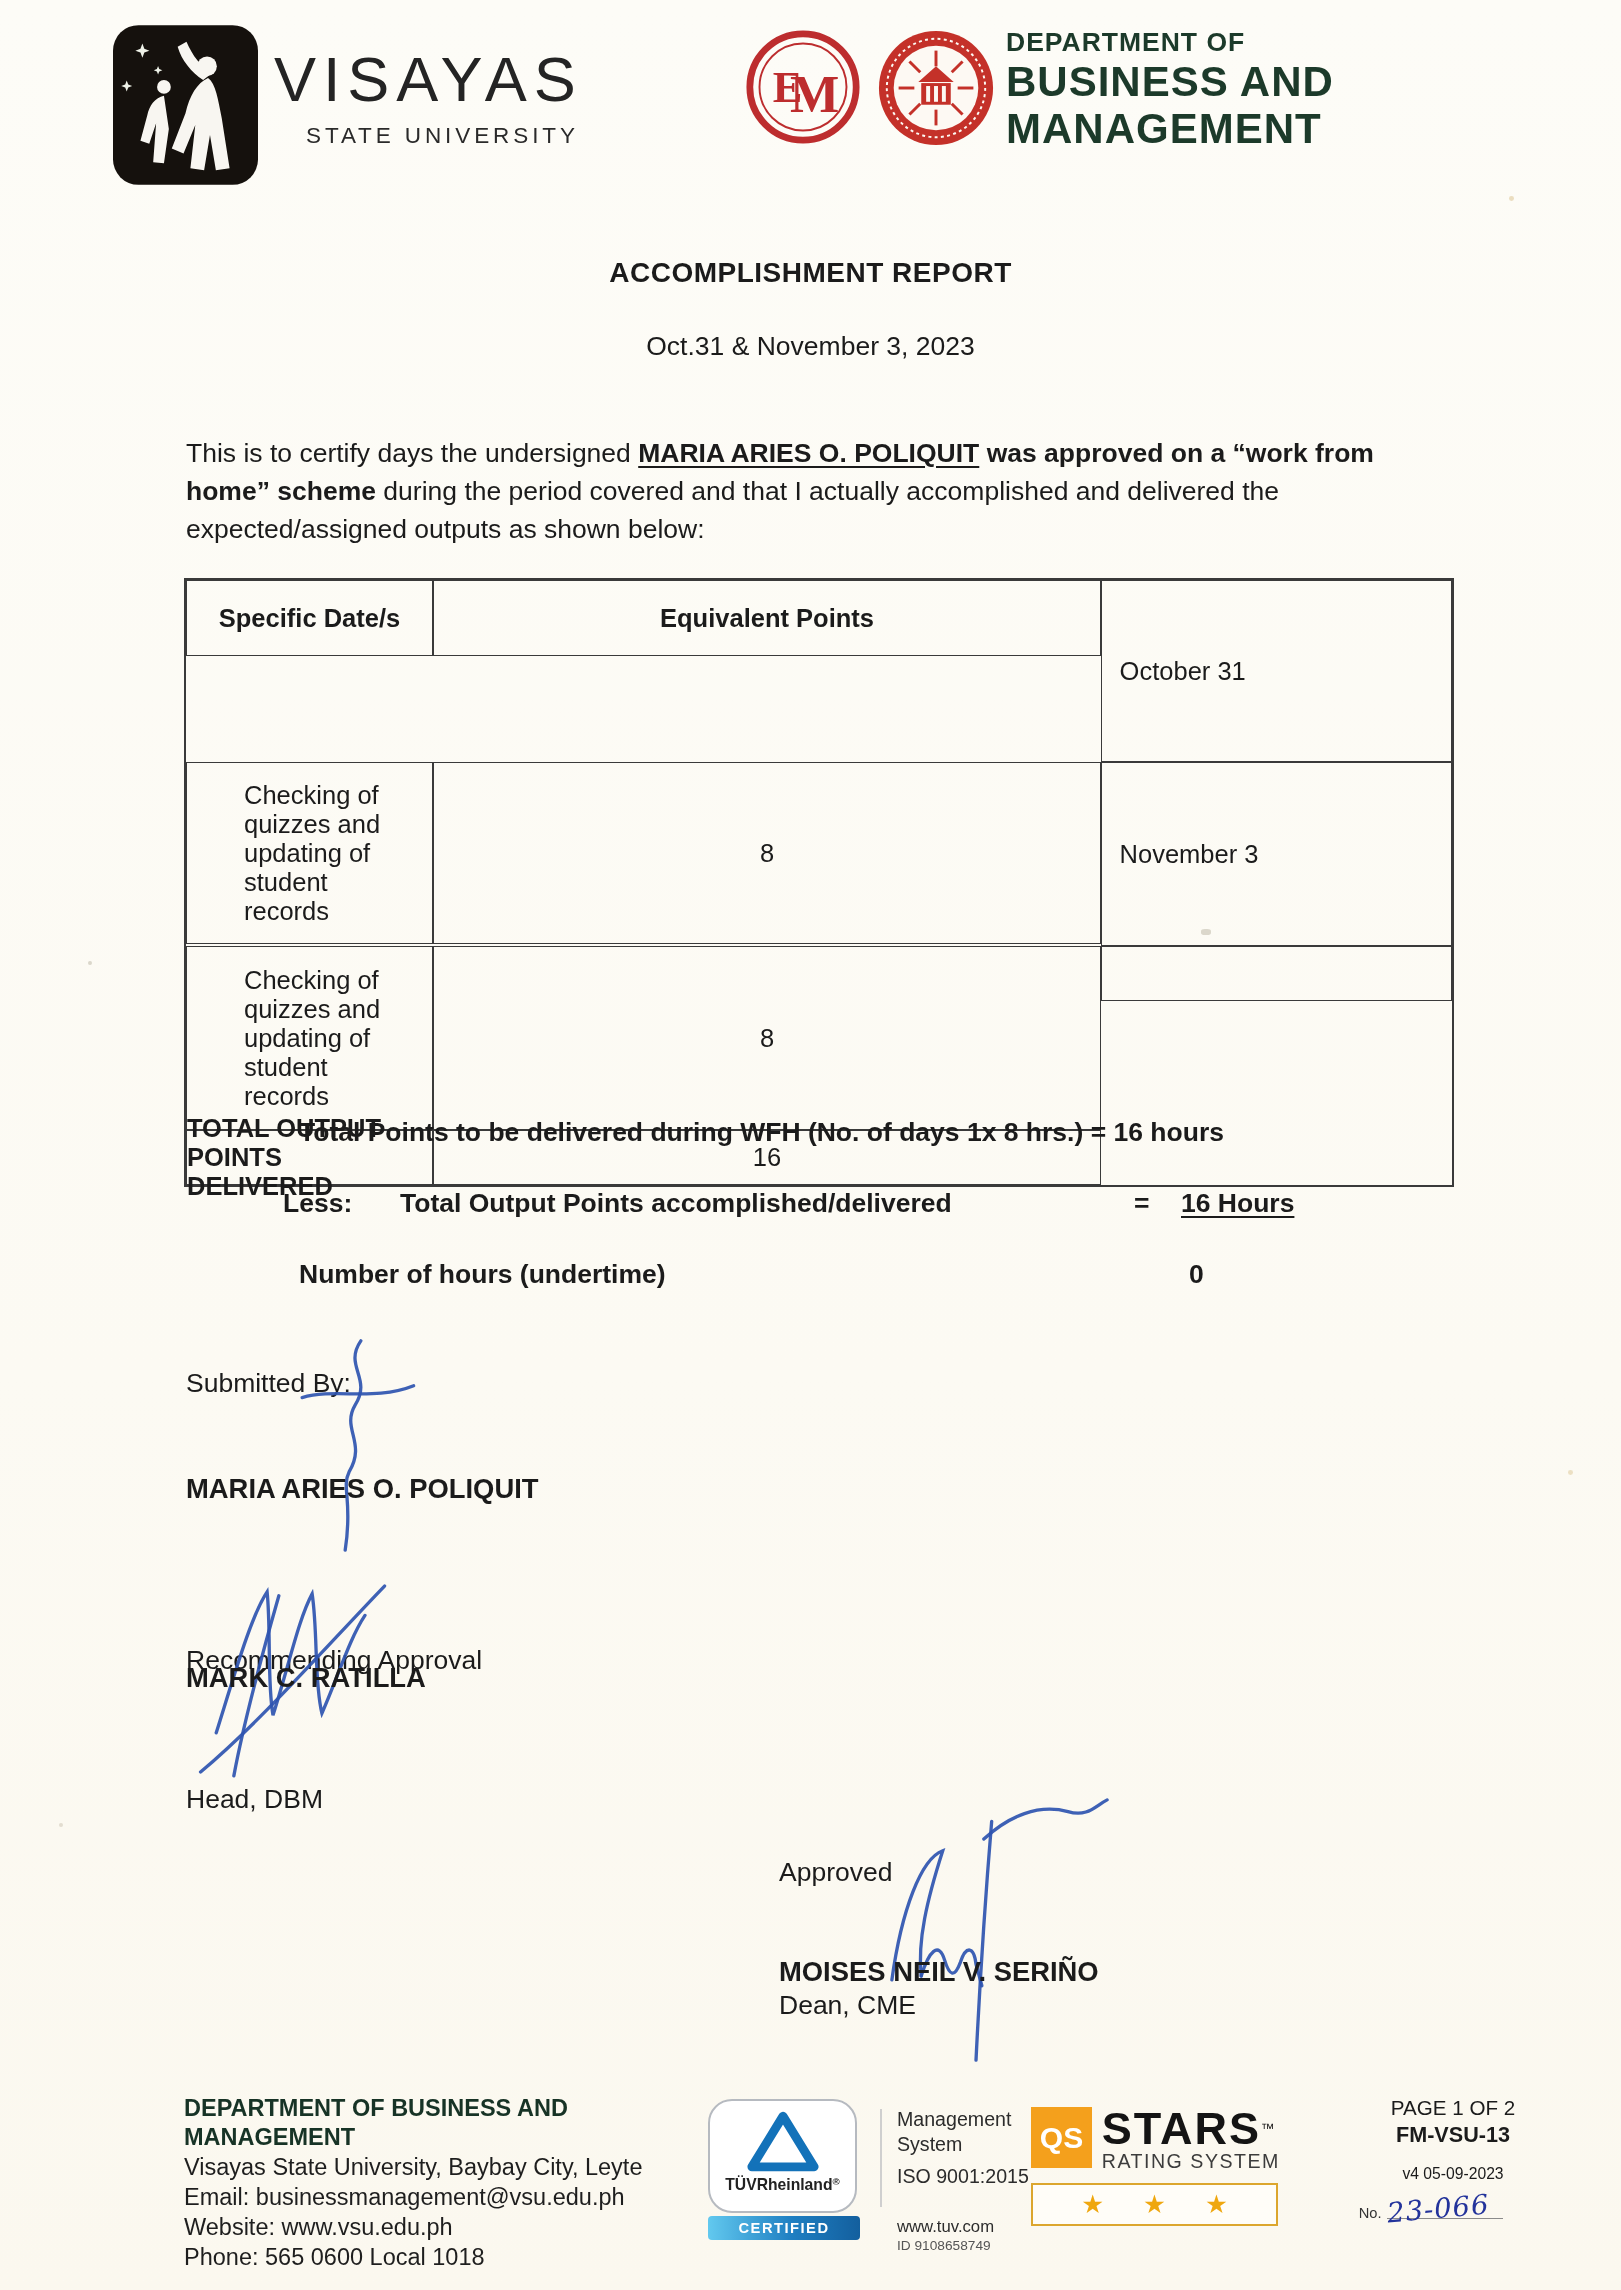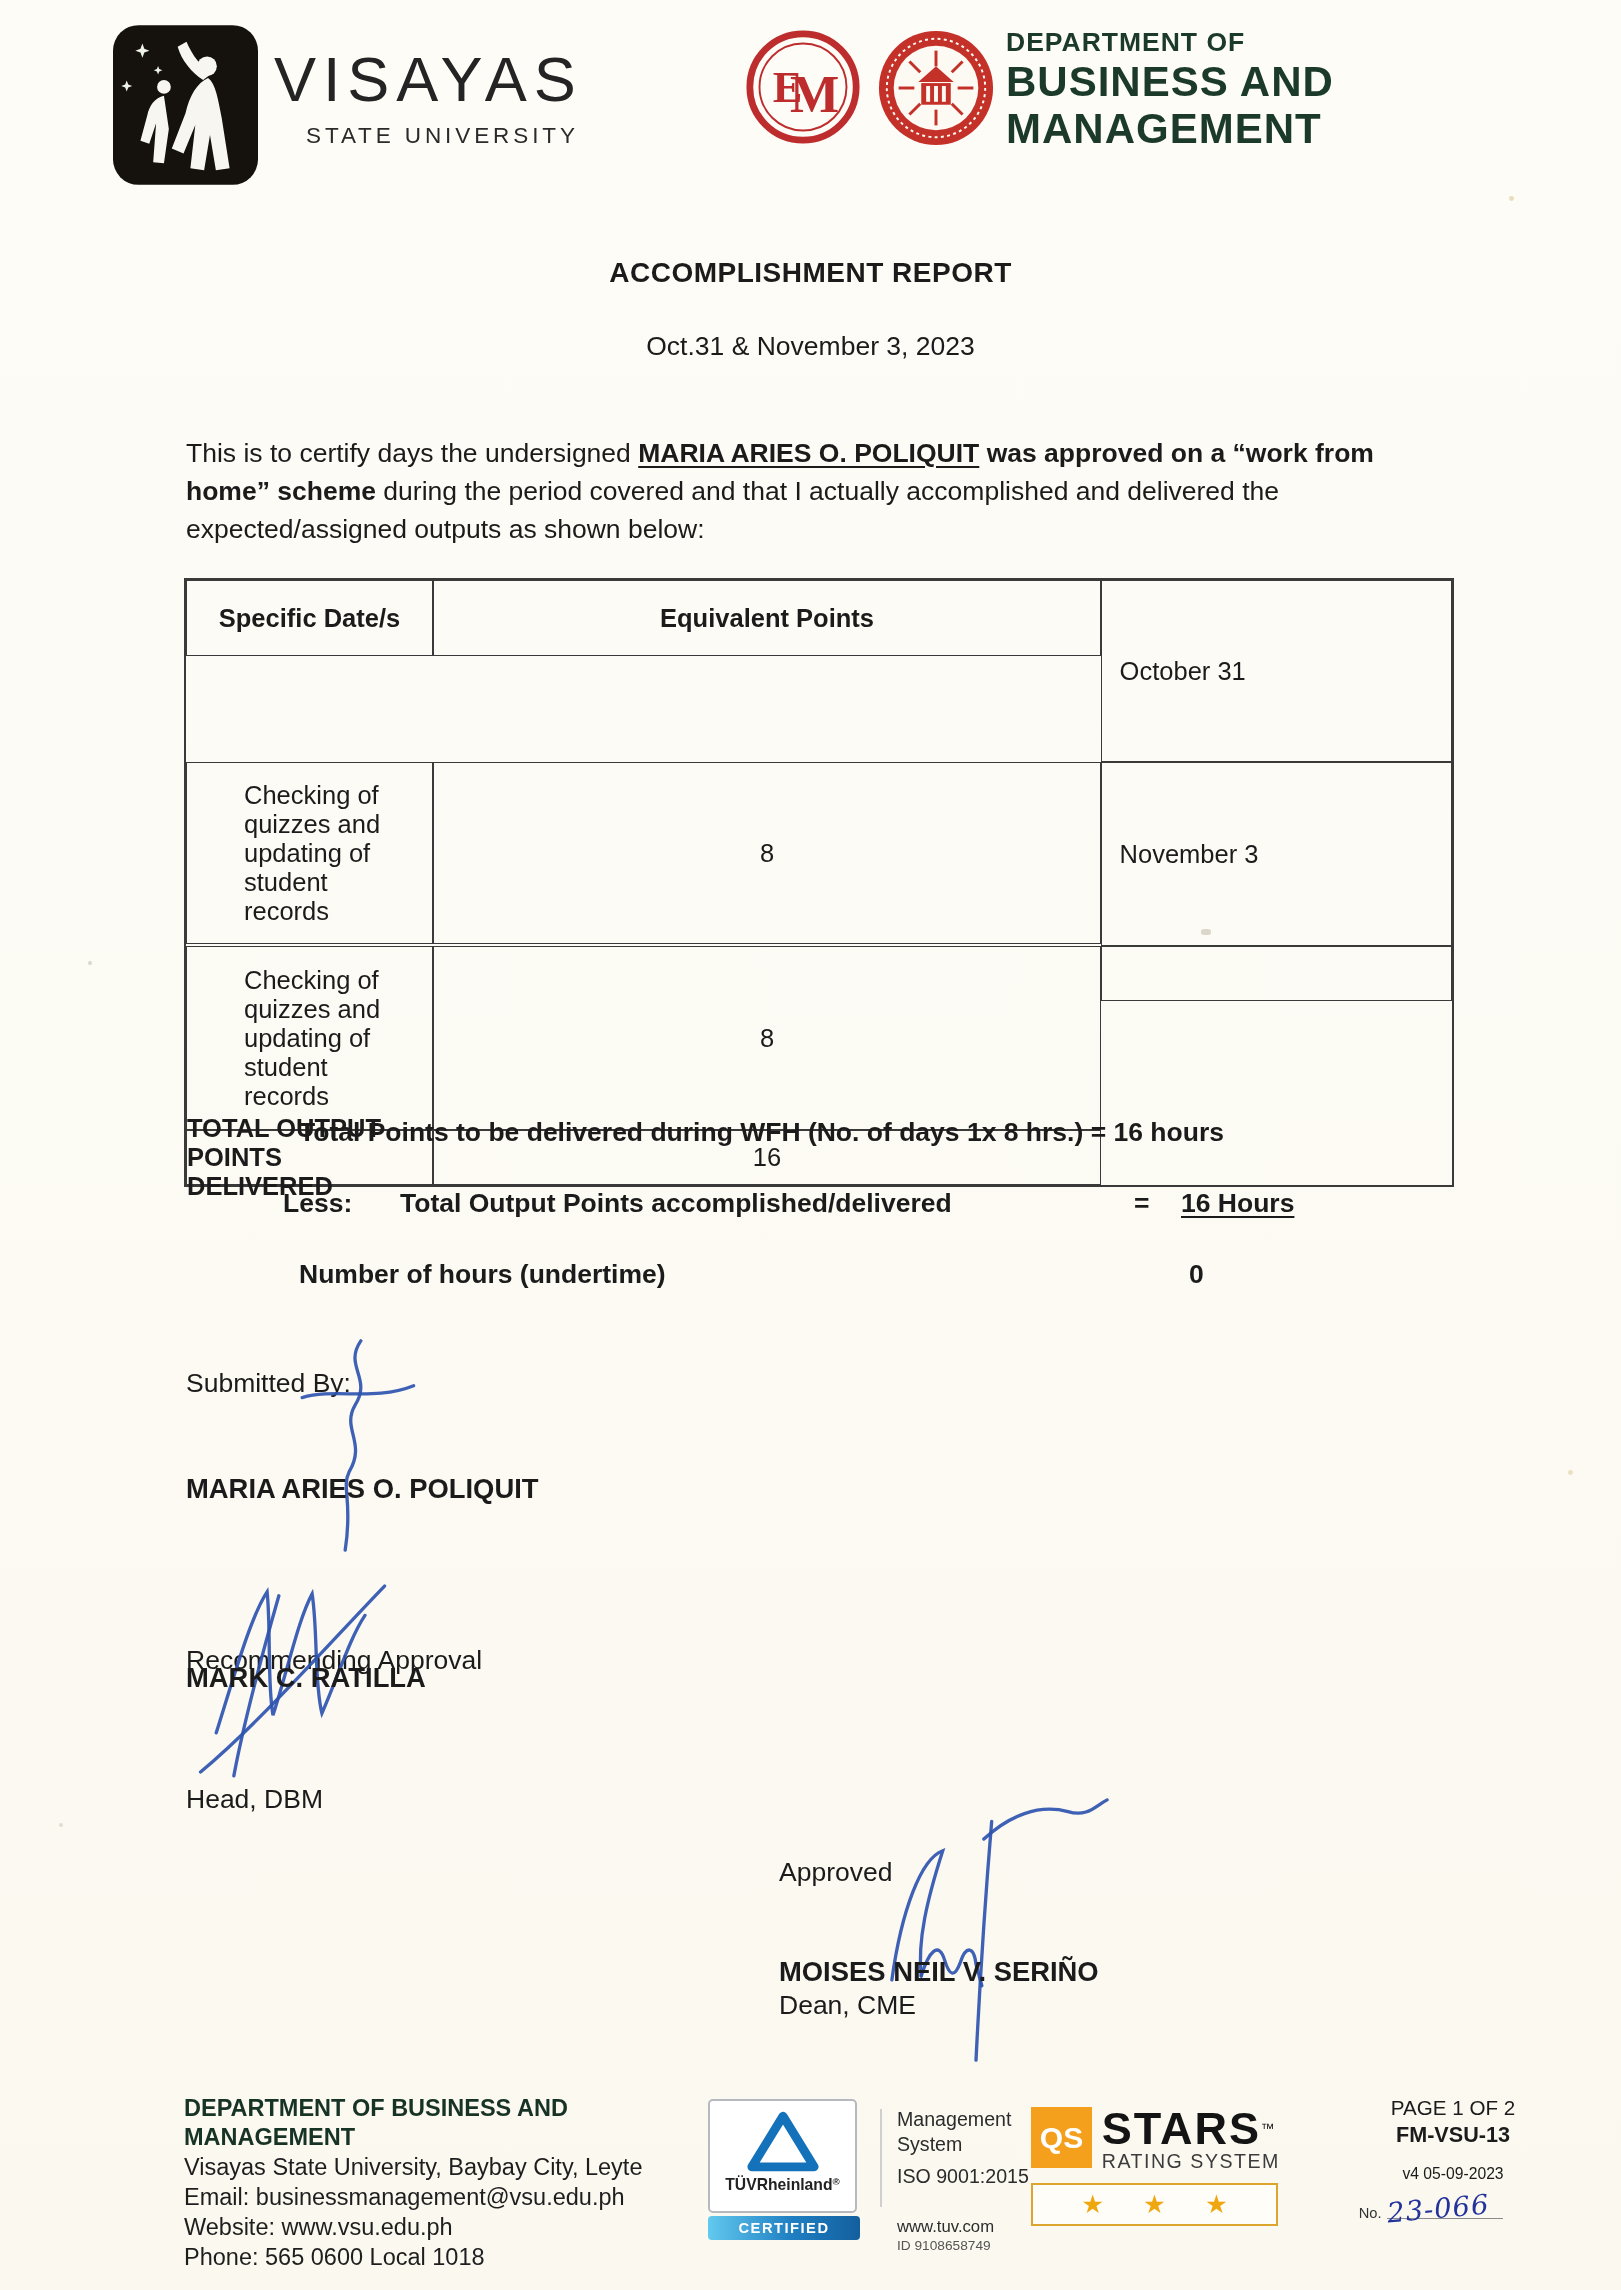--- a/index.html
+++ b/index.html
@@ -42,21 +42,21 @@
   .sumline{font-size:26.5px;font-weight:bold;}
 
   .sig-label{font-size:26.5px;}
   .sig-name{font-size:27.4px;font-weight:bold;}
   .sig-title{font-size:26.5px;}
 
   
   .f-dept{font-size:23.5px;font-weight:bold;color:#173326;line-height:29px;}
   .f-line{font-size:23.5px;color:#1e1e1e;line-height:30px;}
 
-  .tuv-box{width:149px;height:114px;border:2.9px solid #b6bac0;border-radius:5px;background:#fff;
+  .tuv-box{width:149px;height:114px;border:2.9px solid #b6bac0;border-radius:24px;background:#fff;
     display:flex;flex-direction:column;align-items:center;justify-content:flex-start;box-sizing:border-box;}
   .tuv-brand{font-size:15.7px;font-weight:bold;color:#222;margin-top:2px;}
   .tuv-banner{width:152px;height:24.5px;margin-top:2.9px;border-radius:3.9px;
     background:linear-gradient(90deg,#62c9ef 0%,#1f7fc2 55%,#135f9e 100%);
     color:#fff;font-size:14.7px;font-weight:bold;letter-spacing:1.5px;
     display:flex;align-items:center;justify-content:center;}
   .mgmt-line{font-size:19.6px;color:#2c2c2c;line-height:24.5px;}
   .tuv-url{font-size:16.7px;color:#2c2c2c;line-height:20.6px;}
   .tuv-id{font-size:13.7px;color:#555;}
 

